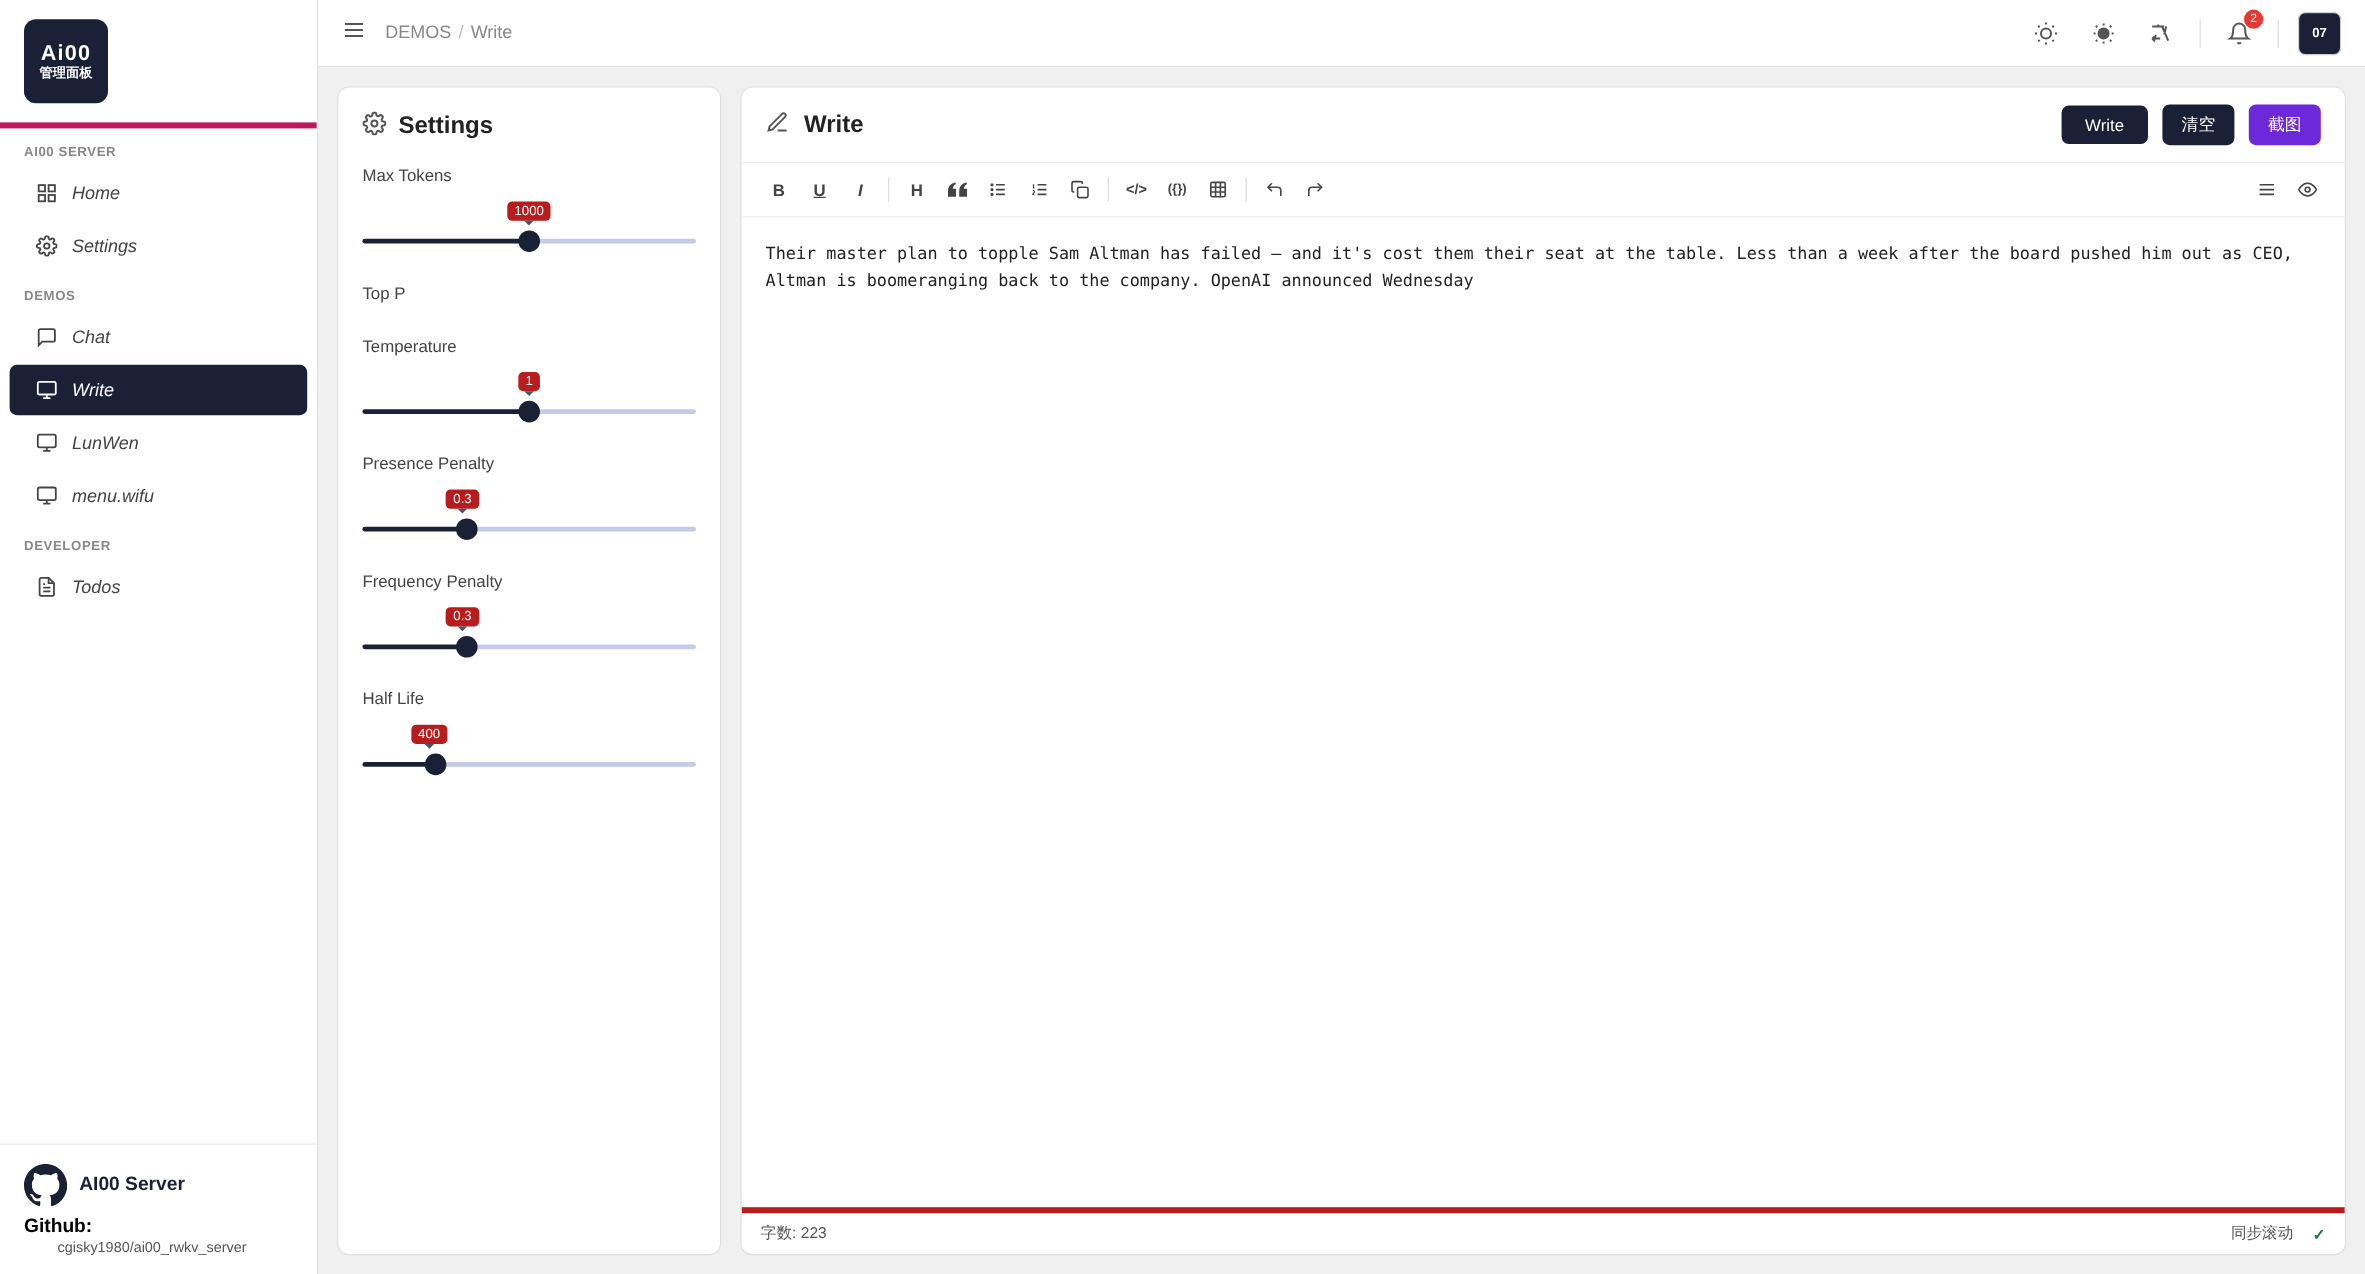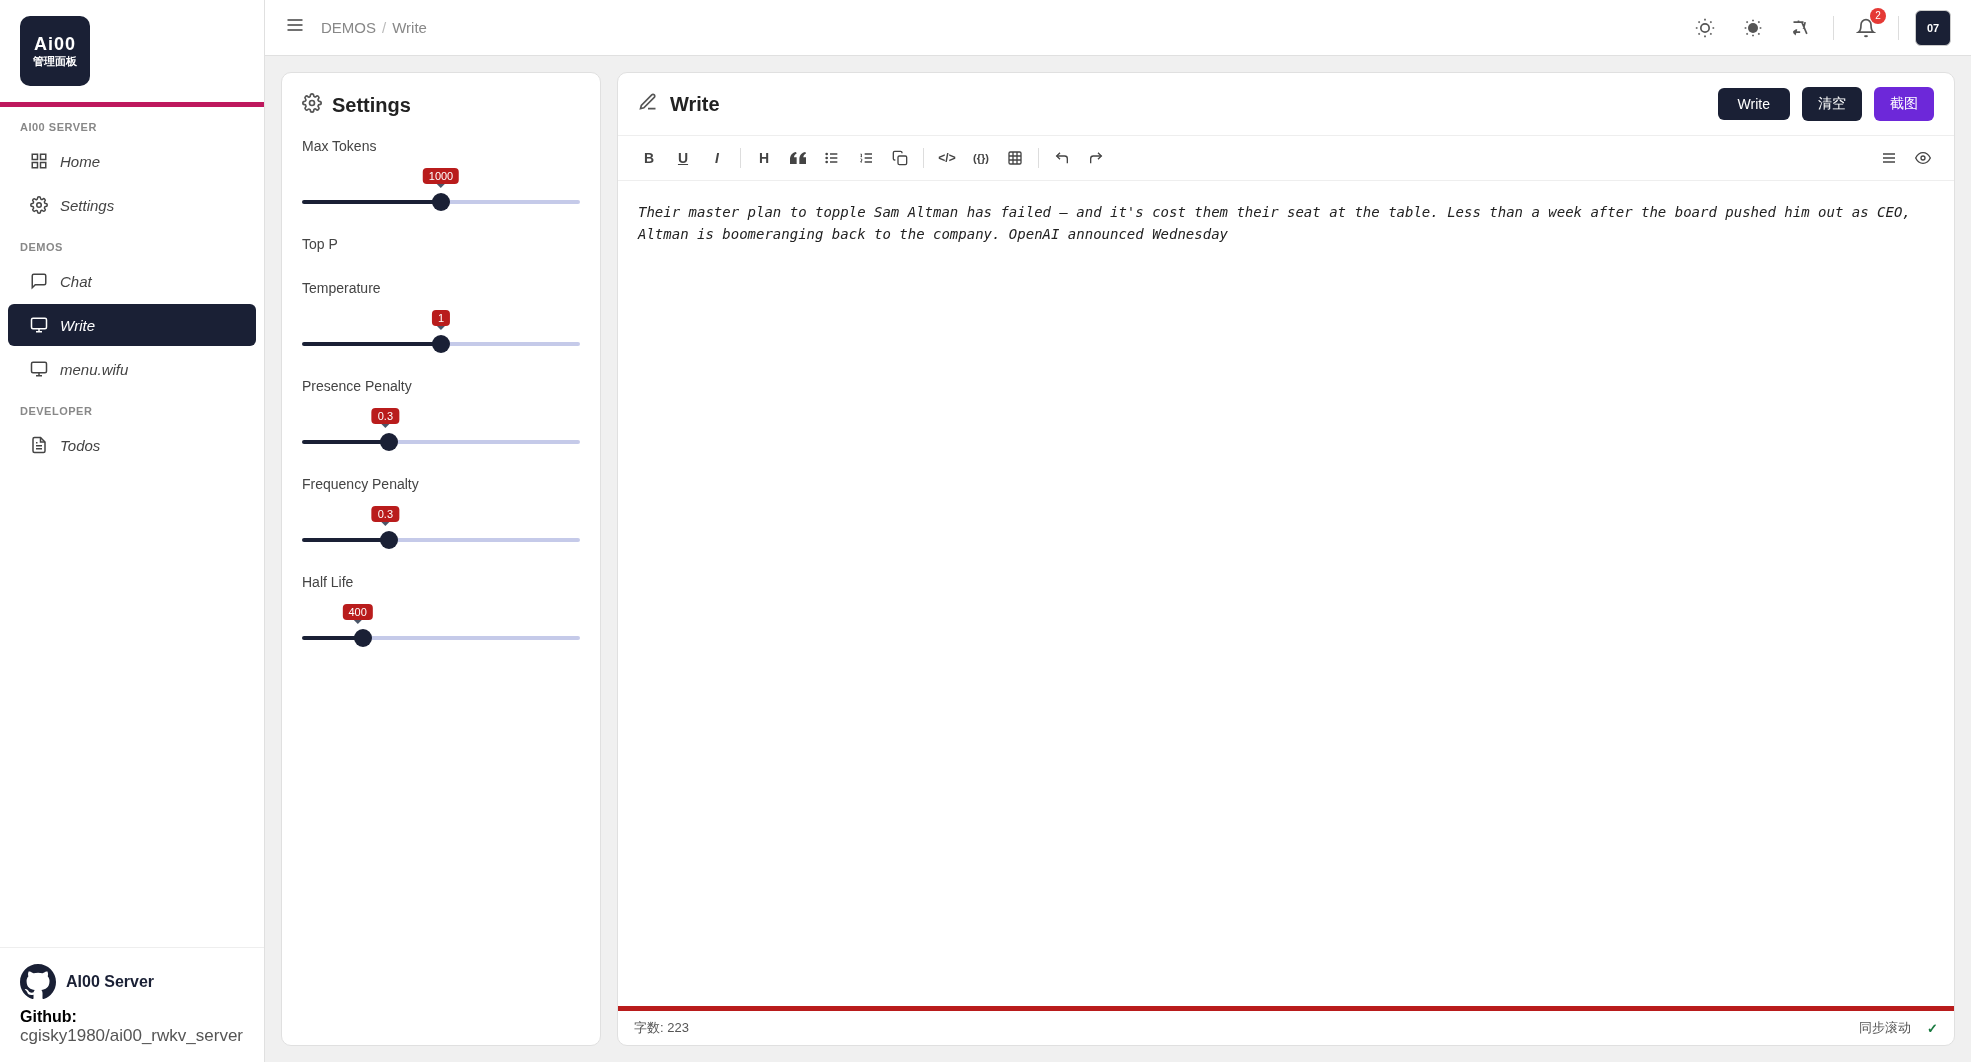--- a/index.html
+++ b/index.html
@@ -84,23 +84,24 @@
     .github-icon {
       width: 36px;
       height: 36px;
     }
     .github-label {
       font-size: 16px;
       font-weight: 600;
       color: #1a2035;
     }
     .github-link {
-      font-size: 17px;
+      font-size: 12px;
       color: #555;
       word-break: break-all;
+      margin-left: 28px;
     }
 
     
     .main {
       flex: 1;
       display: flex;
       flex-direction: column;
       overflow: hidden;
     }
 
@@ -341,21 +342,20 @@
     .toolbar-spacer { flex: 1; }
 
     .editor-area {
       flex: 1;
       padding: 20px;
       font-family: monospace;
       font-size: 14px;
       color: #222;
       line-height: 1.6;
       overflow-y: auto;
-      font-style: italic;
     }
 
     .write-footer {
       display: flex;
       align-items: center;
       justify-content: space-between;
       padding: 8px 16px;
       border-top: 5px solid #b91c1c;
       font-size: 13px;
       color: #555;
@@ -450,20 +450,30 @@
   </div>
   <div class="sidebar-item active">
     <span class="icon">
       <svg width="18" height="18" viewBox="0 0 24 24" fill="none" stroke="currentColor" stroke-width="2">
         <rect x="2" y="3" width="20" height="14" rx="2"></rect>
         <line x1="8" y1="21" x2="16" y2="21"></line>
         <line x1="12" y1="17" x2="12" y2="21"></line>
       </svg>
     </span>
     <span>Write</span>
+  </div>
+  <div class="sidebar-item">
+    <span class="icon">
+      <svg width="18" height="18" viewBox="0 0 24 24" fill="none" stroke="currentColor" stroke-width="2">
+        <rect x="2" y="3" width="20" height="14" rx="2"></rect>
+        <line x1="8" y1="21" x2="16" y2="21"></line>
+        <line x1="12" y1="17" x2="12" y2="21"></line>
+      </svg>
+    </span>
+    <span>LunWen</span>
   </div>
   <div class="sidebar-item">
     <span class="icon">
       <svg width="18" height="18" viewBox="0 0 24 24" fill="none" stroke="currentColor" stroke-width="2">
         <rect x="2" y="3" width="20" height="14" rx="2"></rect>
         <line x1="8" y1="21" x2="16" y2="21"></line>
         <line x1="12" y1="17" x2="12" y2="21"></line>
       </svg>
     </span>
     <span>menu.wifu</span>

